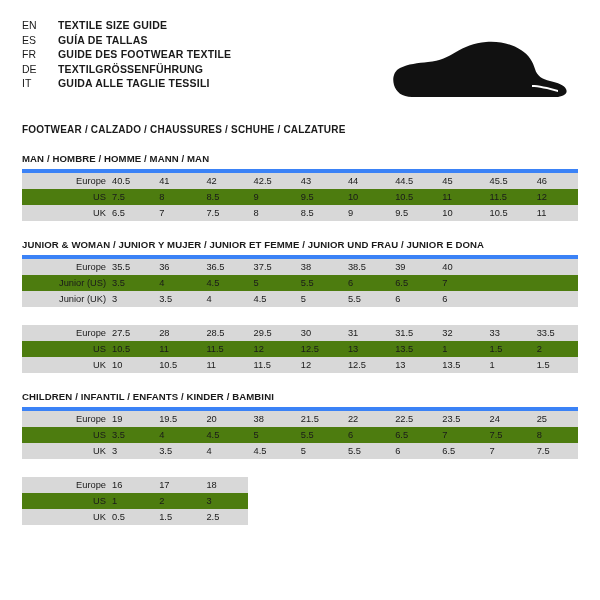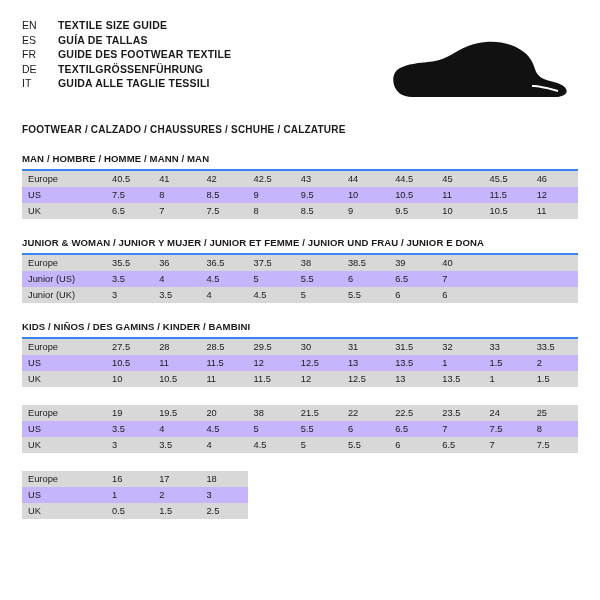--- a/index.html
+++ b/index.html
@@ -66,44 +66,45 @@
 
   
   .section {
     margin-top: 18px;
   }
   .section-title {
     font-size: 9.6px;
     font-weight: bold;
     letter-spacing: 0.1px;
     padding-bottom: 5px;
-    border-bottom: 2px solid #3b82f6;
+    border-bottom: 4px solid #3b82f6;
     margin-bottom: 0;
   }
   table.sizes {
     border-collapse: collapse;
     width: 100%;
     table-layout: fixed;
   }
   table.sizes td {
     font-size: 9.3px;
     height: 16px;
     padding: 0 0 0 6px;
     color: #1a1a1a;
     white-space: nowrap;
     overflow: hidden;
   }
   table.sizes tr.shaded td {
     background: #d8d8d8;
   }
   table.sizes tr.plain td {
-    background: #c4b5fd;
+    background: #4d7c0f;
   }
   table.sizes td.rowlabel {
     width: 78px;
+    text-align: right;
   }
   
   .spacer-td {
     background: #ffffff !important;
   }
 </style>
 </head>
 <body>
 
 <div class="page">
@@ -235,21 +236,20 @@
           <td>6</td>
           <td>6</td>
           <td></td>
           <td></td>
         </tr>
       </tbody>
     </table>
   </div>
 
   <div class="section">
-    <div class="section-title">KIDS / NIÑOS / DES GAMINS / KINDER / BAMBINI</div>
     <table class="sizes">
       <tbody>
         <tr class="shaded">
           <td class="rowlabel">Europe</td>
           <td>27.5</td>
           <td>28</td>
           <td>28.5</td>
           <td>29.5</td>
           <td>30</td>
           <td>31</td>
@@ -282,20 +282,21 @@
           <td>13</td>
           <td>13.5</td>
           <td>1</td>
           <td>1.5</td>
         </tr>
       </tbody>
     </table>
   </div>
 
   <div class="section">
+    <div class="section-title">CHILDREN / INFANTIL / ENFANTS / KINDER / BAMBINI</div>
     <table class="sizes">
       <tbody>
         <tr class="shaded">
           <td class="rowlabel">Europe</td>
           <td>19</td>
           <td>19.5</td>
           <td>20</td>
           <td>38</td>
           <td>21.5</td>
           <td>22</td>

